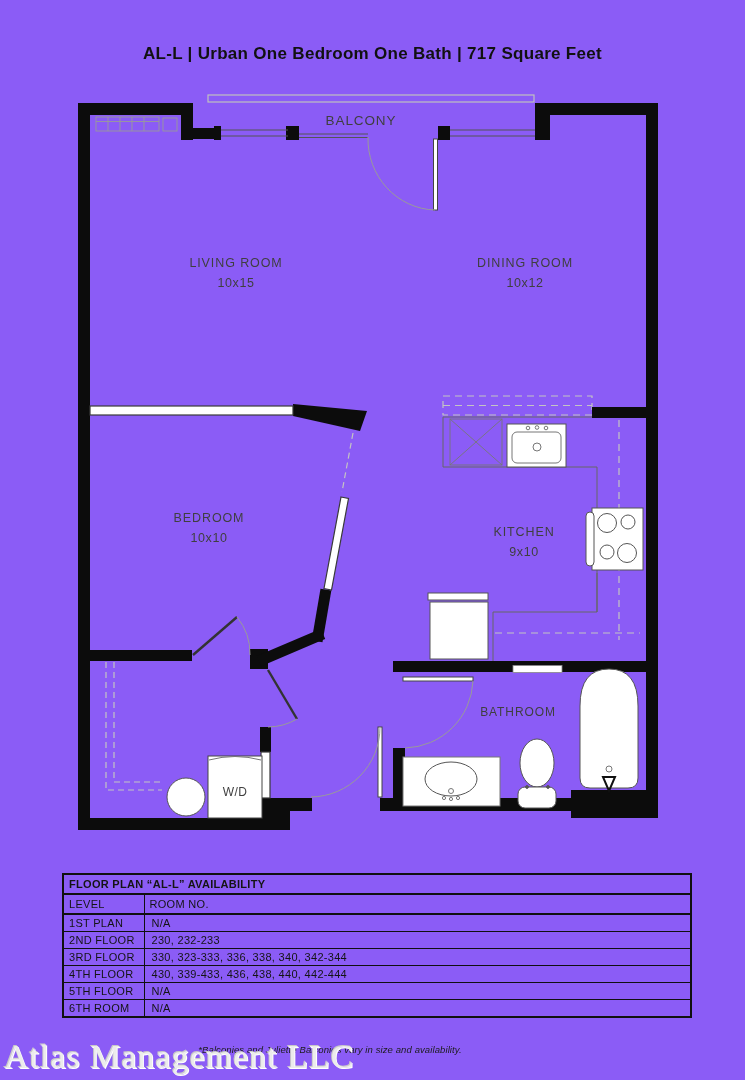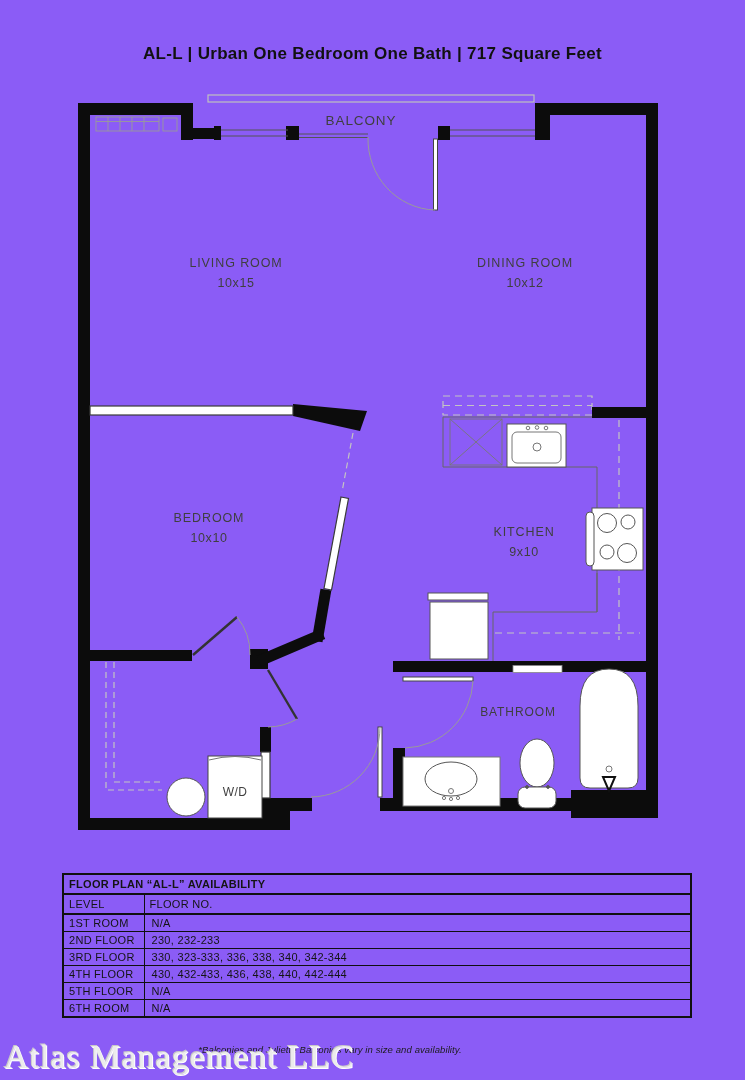--- a/index.html
+++ b/index.html
@@ -193,37 +193,37 @@
     <colgroup>
         <col class="c1">
         <col>
       </colgroup>
     <tbody>
         <tr>
       <td class="ttl" colspan="2">FLOOR PLAN “AL-L” AVAILABILITY</td>
     </tr>
     <tr>
       <th>LEVEL</th>
-      <th>FLOOR NO.</th>
-    </tr>
-    <tr>
-      <td>1ST ROOM</td>
+      <th>ROOM NO.</th>
+    </tr>
+    <tr>
+      <td>1ST PLAN</td>
       <td class="units">N/A</td>
     </tr>
     <tr>
       <td>2ND FLOOR</td>
       <td class="units">230, 232-233</td>
     </tr>
     <tr>
       <td>3RD FLOOR</td>
       <td class="units">330, 323-333, 336, 338, 340, 342-344</td>
     </tr>
     <tr>
       <td>4TH FLOOR</td>
-      <td class="units">430, 432-433, 436, 438, 440, 442-444</td>
+      <td class="units">430, 339-433, 436, 438, 440, 442-444</td>
     </tr>
     <tr>
       <td>5TH FLOOR</td>
       <td class="units">N/A</td>
     </tr>
     <tr>
       <td>6TH ROOM</td>
       <td class="units">N/A</td>
     </tr>
   </tbody>

